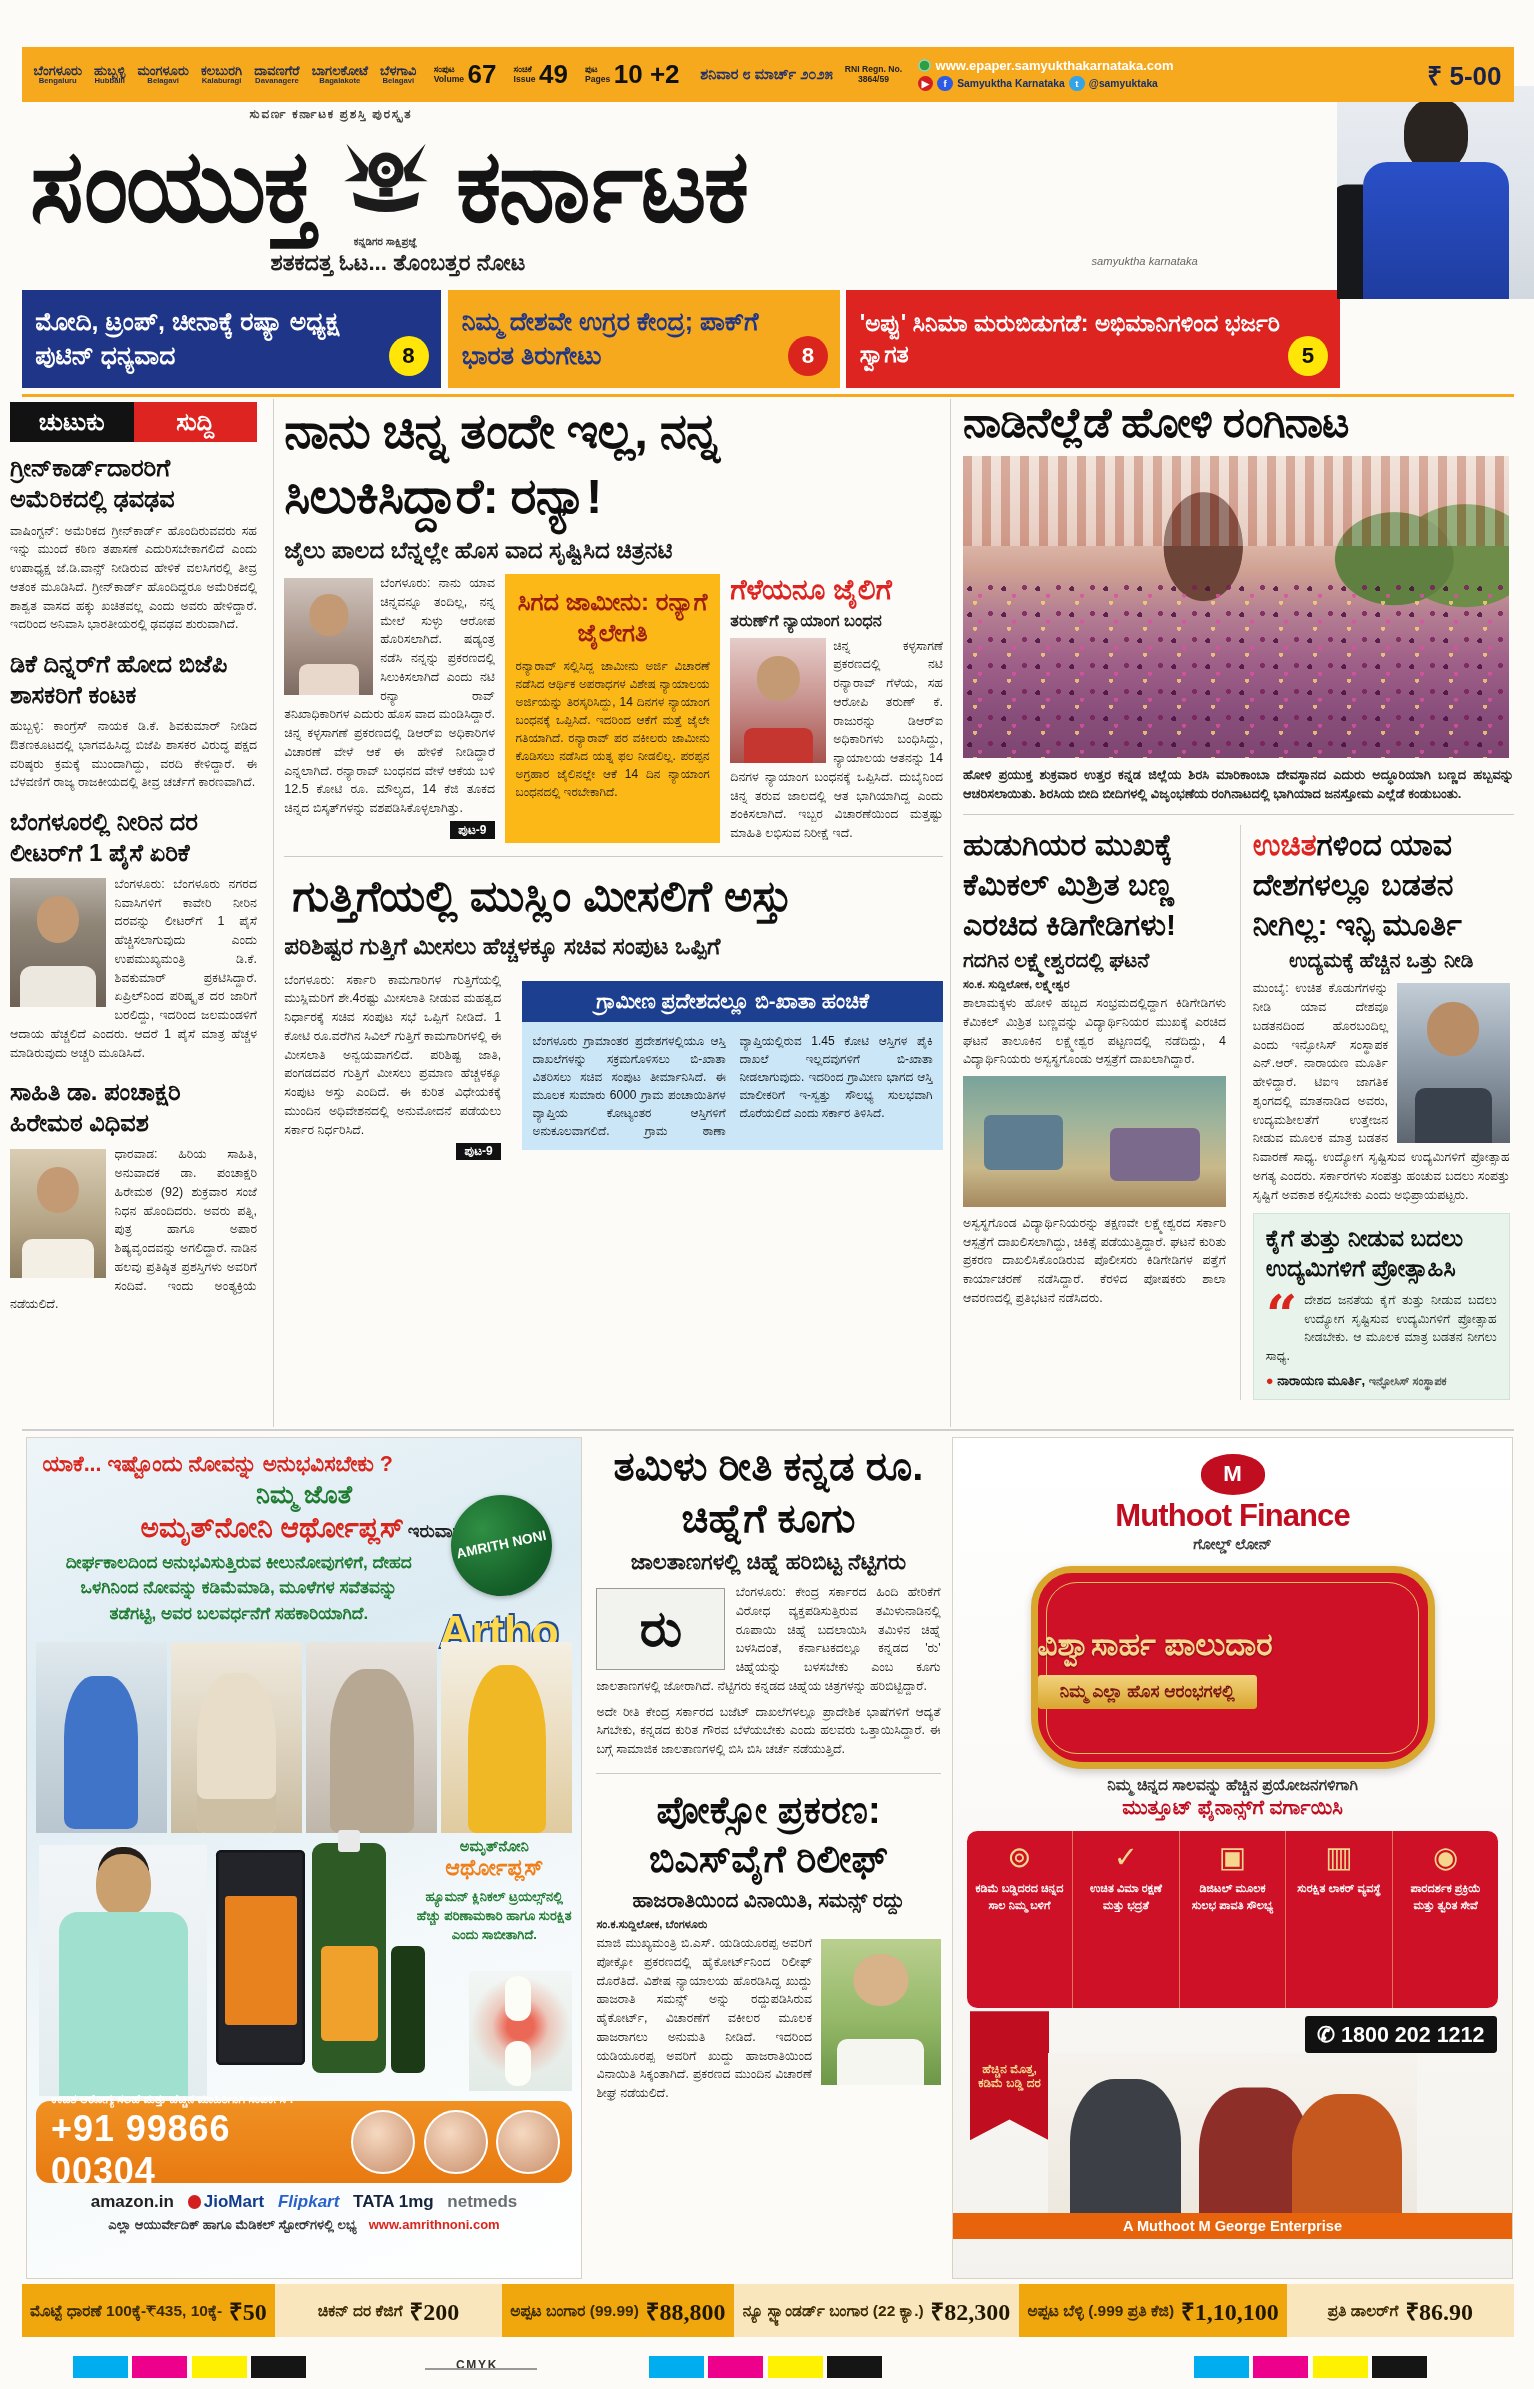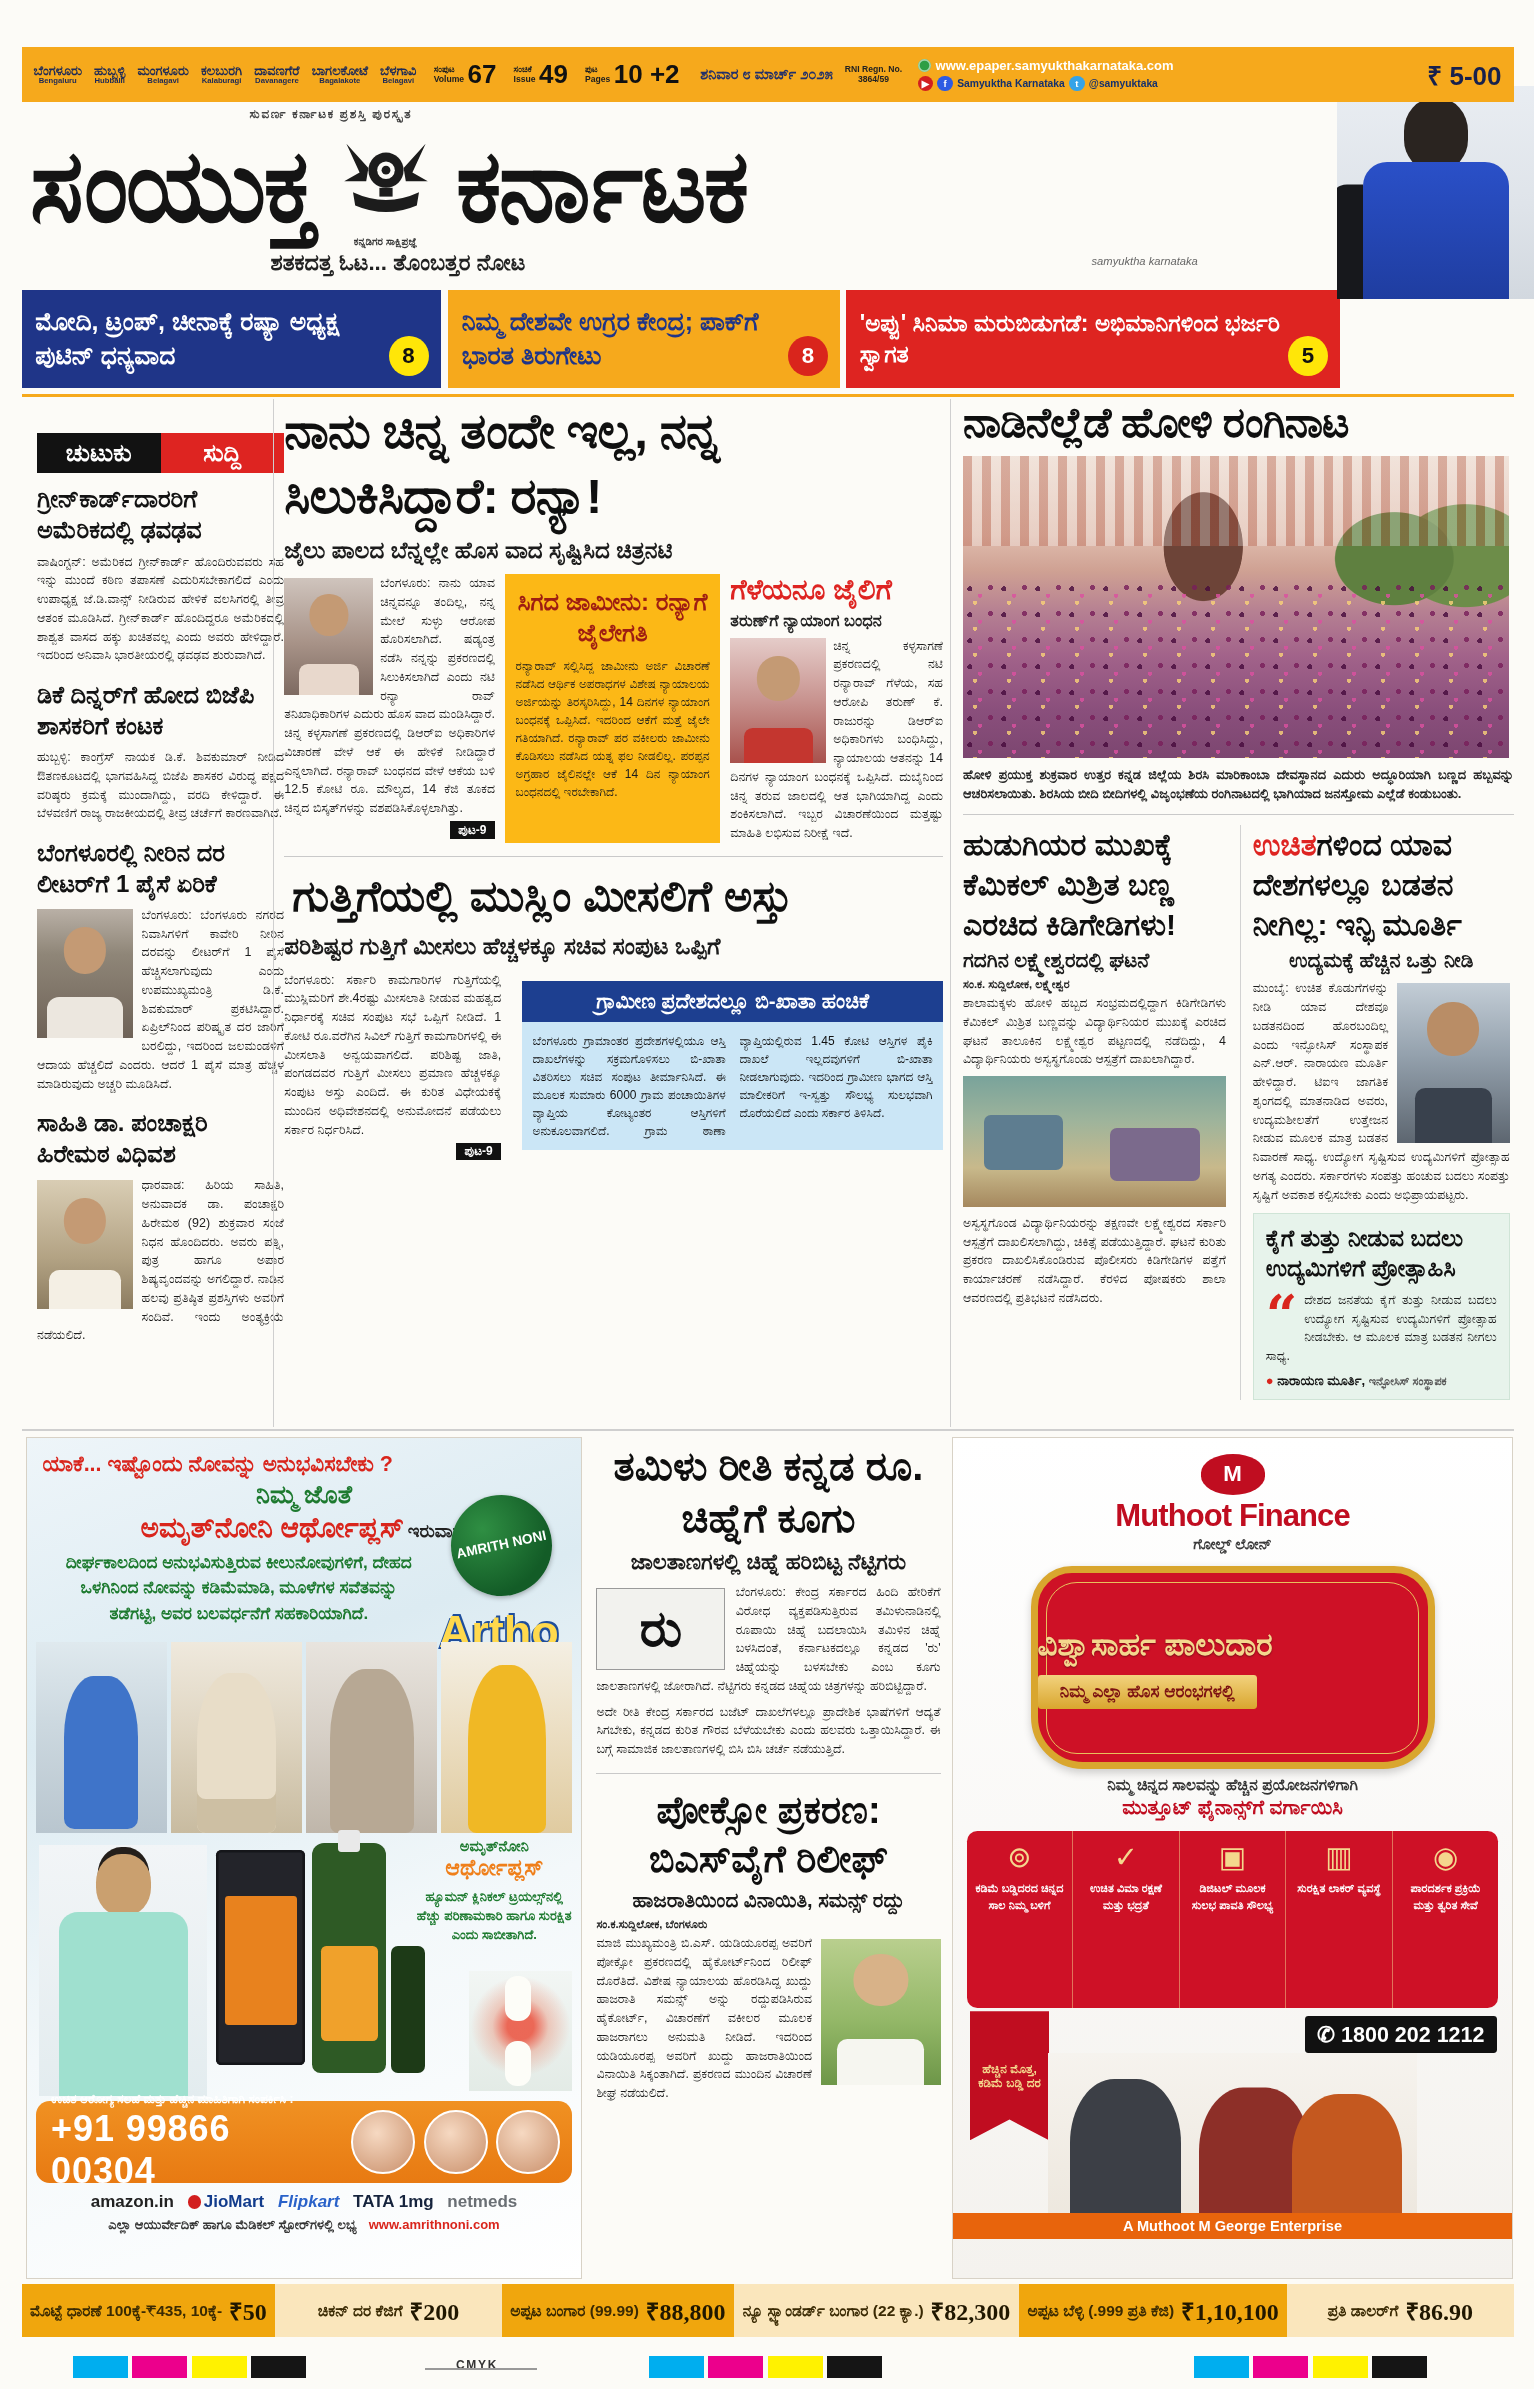--- a/index.html
+++ b/index.html
@@ -61,21 +61,21 @@
   #banner3 .pgnum{background:#FFE608;color:#111;}
   #bannerrule{position:absolute;left:21.5px;top:394px;width:1492px;height:3.4px;background:#F6A91C;}
 
   
   .body{font-size:12.5px;line-height:1.5;text-align:justify;color:#1c1c1c;}
   .jump{display:inline-block;background:#111;color:#fff;font-size:12px;font-weight:700;
         padding:1.7px 8.6px;float:right;margin-top:3.4px;}
   .byline{font-size:11.2px;font-weight:800;color:#222;margin:5.2px 0 3.4px;}
 
   
-  #col-left{position:absolute;left:37px;top:402px;width:247px;height:1024px;margin-top:31px;}
+  #col-left{position:absolute;left:10px;top:402px;width:247px;height:1024px;}
   .chkhdr{display:flex;height:40px;margin-bottom:10.3px;}
   .chkhdr span{flex:1;display:flex;align-items:center;justify-content:center;
                font-size:24px;font-weight:800;color:#fff;}
   .chk-b{background:#121212;} .chk-r{background:#DE2421;}
   .brief{margin-bottom:13.7px;}
   .brief h3{margin:0 0 6.9px;font-size:24px;line-height:1.3;font-weight:800;color:#131313;}
   .bphoto{float:left;width:96px;height:129px;margin:3.4px 8.6px 3.4px 0;}
   .ph-dks{background:linear-gradient(180deg,#b9b0a6 0%,#8f8678 35%,#6e6257 100%);position:relative;}
   .ph-dks::before,.ph-hm::before,.ph-ranya::before,.ph-tarun::before{content:"";position:absolute;left:50%;top:14%;
       width:44%;height:36%;transform:translateX(-50%);border-radius:48%;background:#c49a74;}

